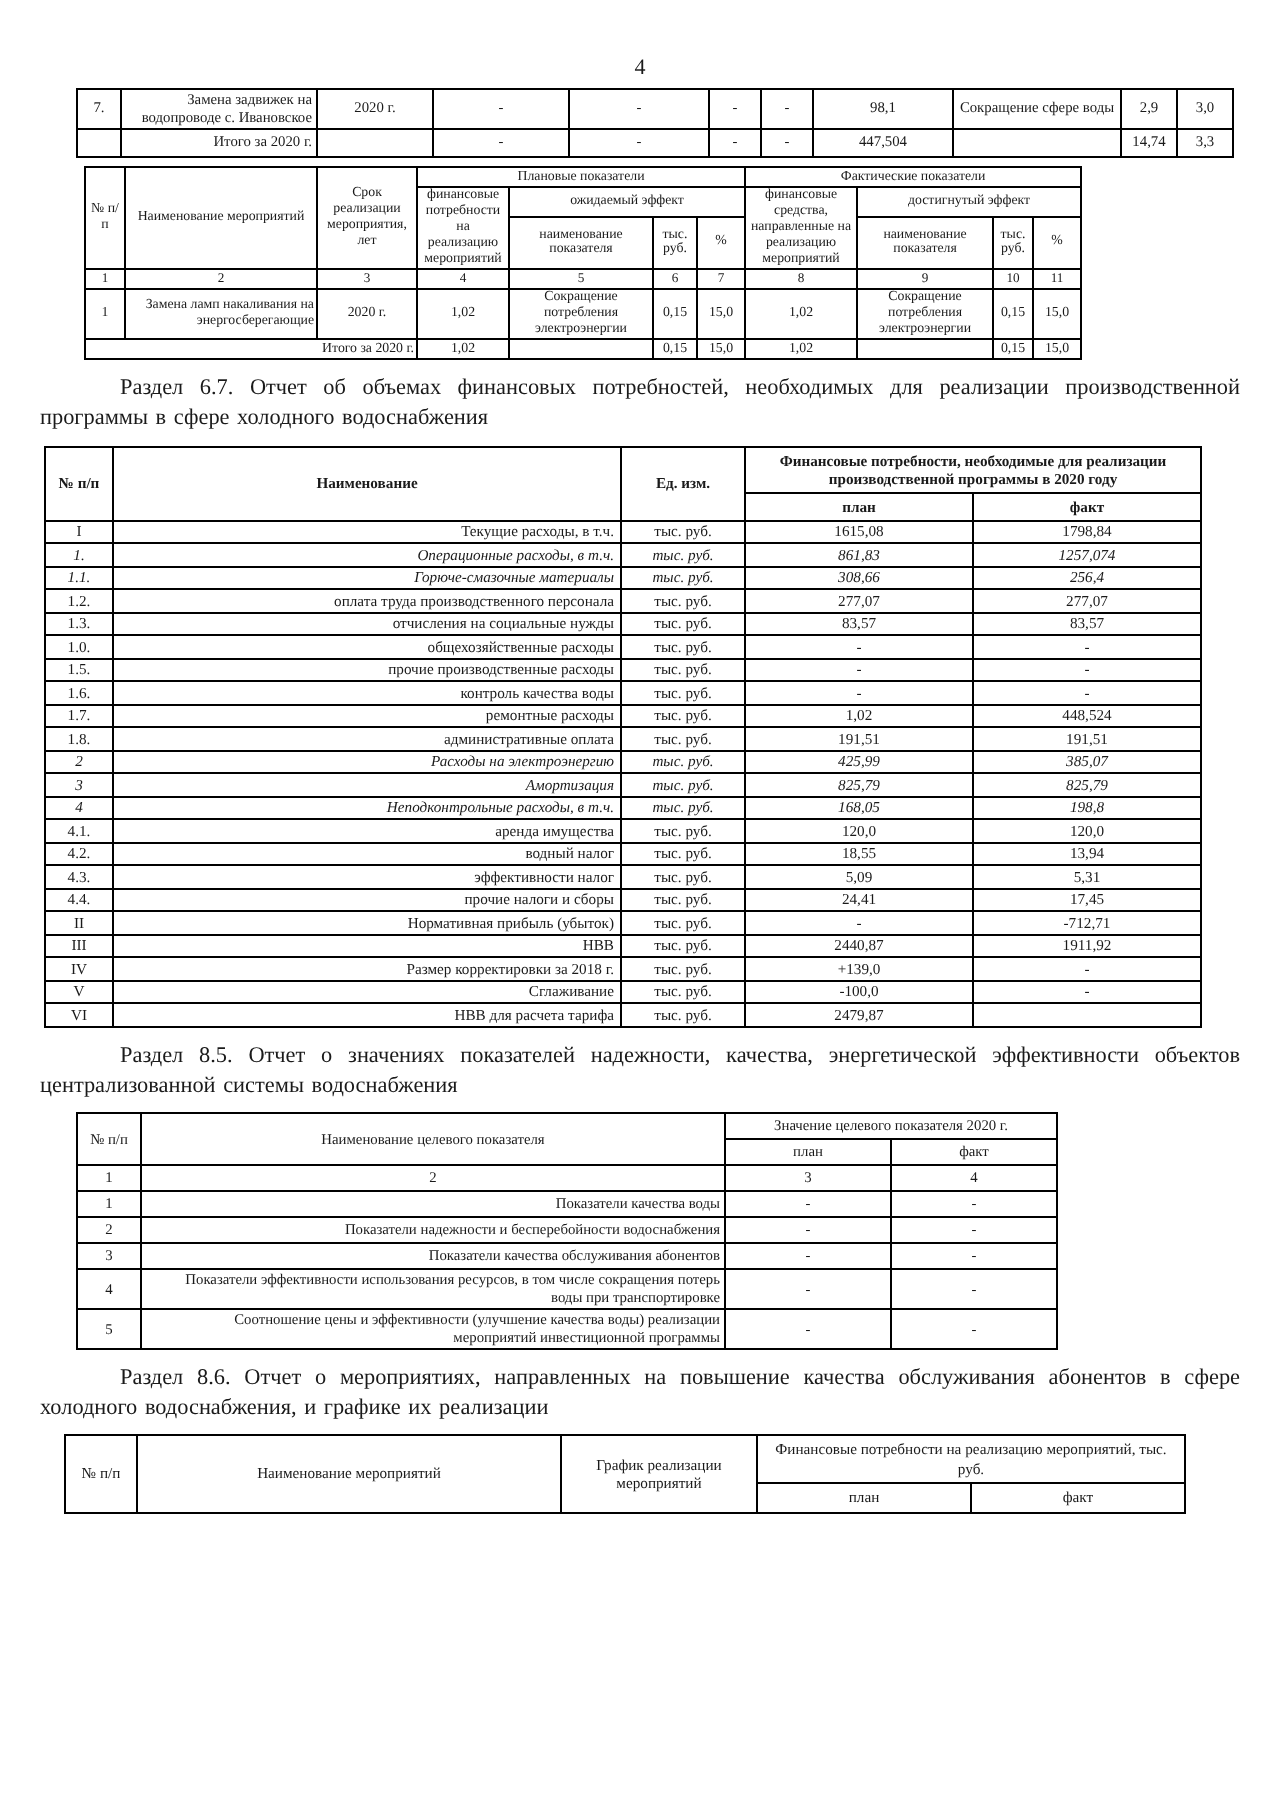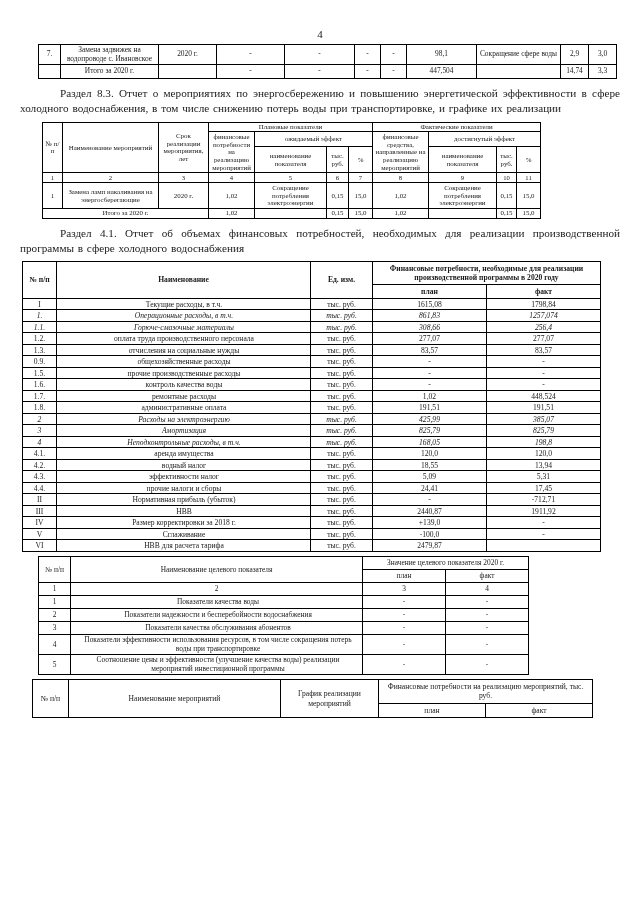--- a/index.html
+++ b/index.html
@@ -47,21 +47,21 @@
     table-layout: fixed;
   }
   table td, table th {
     border: 0.7px solid #000;
     padding: 1px 2px;
     vertical-align: middle;
     font-weight: normal;
     text-align: center;
     overflow: hidden;
   }
-  .tl { text-align: center; }
+  .tl { text-align: right; }
   .it { font-style: italic; }
   
   .tbl-top {
     width: 578px;
     margin: 0 0 0 18px;
     font-size: 7.4px;
   }
   .tbl-top td { height: 11px; }
   .tbl-top .r1 td { height: 14px; }
   
@@ -147,21 +147,20 @@
         <td>-</td>
         <td>-</td>
         <td>447,504</td>
         <td></td>
         <td>14,74</td>
         <td>3,3</td>
       </tr>
     </tbody>
       </table>
 
-    <p class="para">Раздел 8.3. Отчет о мероприятиях по энергосбережению и повышению энергетической эффективности в сфере холодного водоснабжения, в том числе снижению потерь воды при транспортировке, и графике их реализации</p>
 
     <table class="tbl83">
       <colgroup>
         <col style="width:20px">
           <col style="width:96px">
           <col style="width:50px">
         <col style="width:46px">
           <col style="width:72px">
           <col style="width:22px">
         <col style="width:24px">
@@ -225,21 +224,21 @@
         <td>0,15</td>
         <td>15,0</td>
         <td>1,02</td>
         <td></td>
         <td>0,15</td>
         <td>15,0</td>
       </tr>
     </tbody>
       </table>
 
-    <p class="para">Раздел 4.1. Отчет об объемах финансовых потребностей, необходимых для реализации производственной программы в сфере холодного водоснабжения</p>
+    <p class="para">Раздел 6.7. Отчет об объемах финансовых потребностей, необходимых для реализации производственной программы в сфере холодного водоснабжения</p>
 
     <table class="tbl84">
       <colgroup>
         <col style="width:34px">
           <col style="width:254px">
           <col style="width:62px">
         <col style="width:114px">
           <col style="width:114px">
       </colgroup>
       <tbody>
@@ -284,21 +283,21 @@
             <td class="">277,07</td>
           </tr>
           <tr>
             <td class="">1.3.</td>
             <td class="tl ">отчисления на социальные нужды</td>
             <td class="">тыс. руб.</td>
             <td class="">83,57</td>
             <td class="">83,57</td>
           </tr>
           <tr>
-            <td class="">0.9.</td>
+            <td class="">1.0.</td>
             <td class="tl ">общехозяйственные расходы</td>
             <td class="">тыс. руб.</td>
             <td class="">-</td>
             <td class="">-</td>
           </tr>
           <tr>
             <td class="">1.5.</td>
             <td class="tl ">прочие производственные расходы</td>
             <td class="">тыс. руб.</td>
             <td class="">-</td>
@@ -405,20 +404,21 @@
           <tr>
             <td class="">VI</td>
             <td class="tl ">НВВ для расчета тарифа</td>
             <td class="">тыс. руб.</td>
             <td class="">2479,87</td>
             <td class=""></td>
           </tr>
         </tbody>
     </table>
 
+    <p class="para">Раздел 8.5. Отчет о значениях показателей надежности, качества, энергетической эффективности объектов централизованной системы водоснабжения</p>
 
     <table class="tbl85">
       <colgroup>
         <col style="width:32px">
           <col style="width:292px">
         <col style="width:83px">
           <col style="width:83px">
       </colgroup>
       <tbody>
           <tr>
@@ -464,20 +464,21 @@
           </tr>
           <tr>
             <td>5</td>
             <td class="tl">Соотношение цены и эффективности (улучшение качества воды) реализации мероприятий инвестиционной программы</td>
             <td>-</td>
             <td>-</td>
           </tr>
         </tbody>
     </table>
 
+    <p class="para">Раздел 8.6. Отчет о мероприятиях, направленных на повышение качества обслуживания абонентов в сфере холодного водоснабжения, и графике их реализации</p>
 
     <table class="tbl86">
       <colgroup>
         <col style="width:36px">
           <col style="width:212px">
         <col style="width:98px">
           <col style="width:107px">
           <col style="width:107px">
       </colgroup>
       <tbody>

